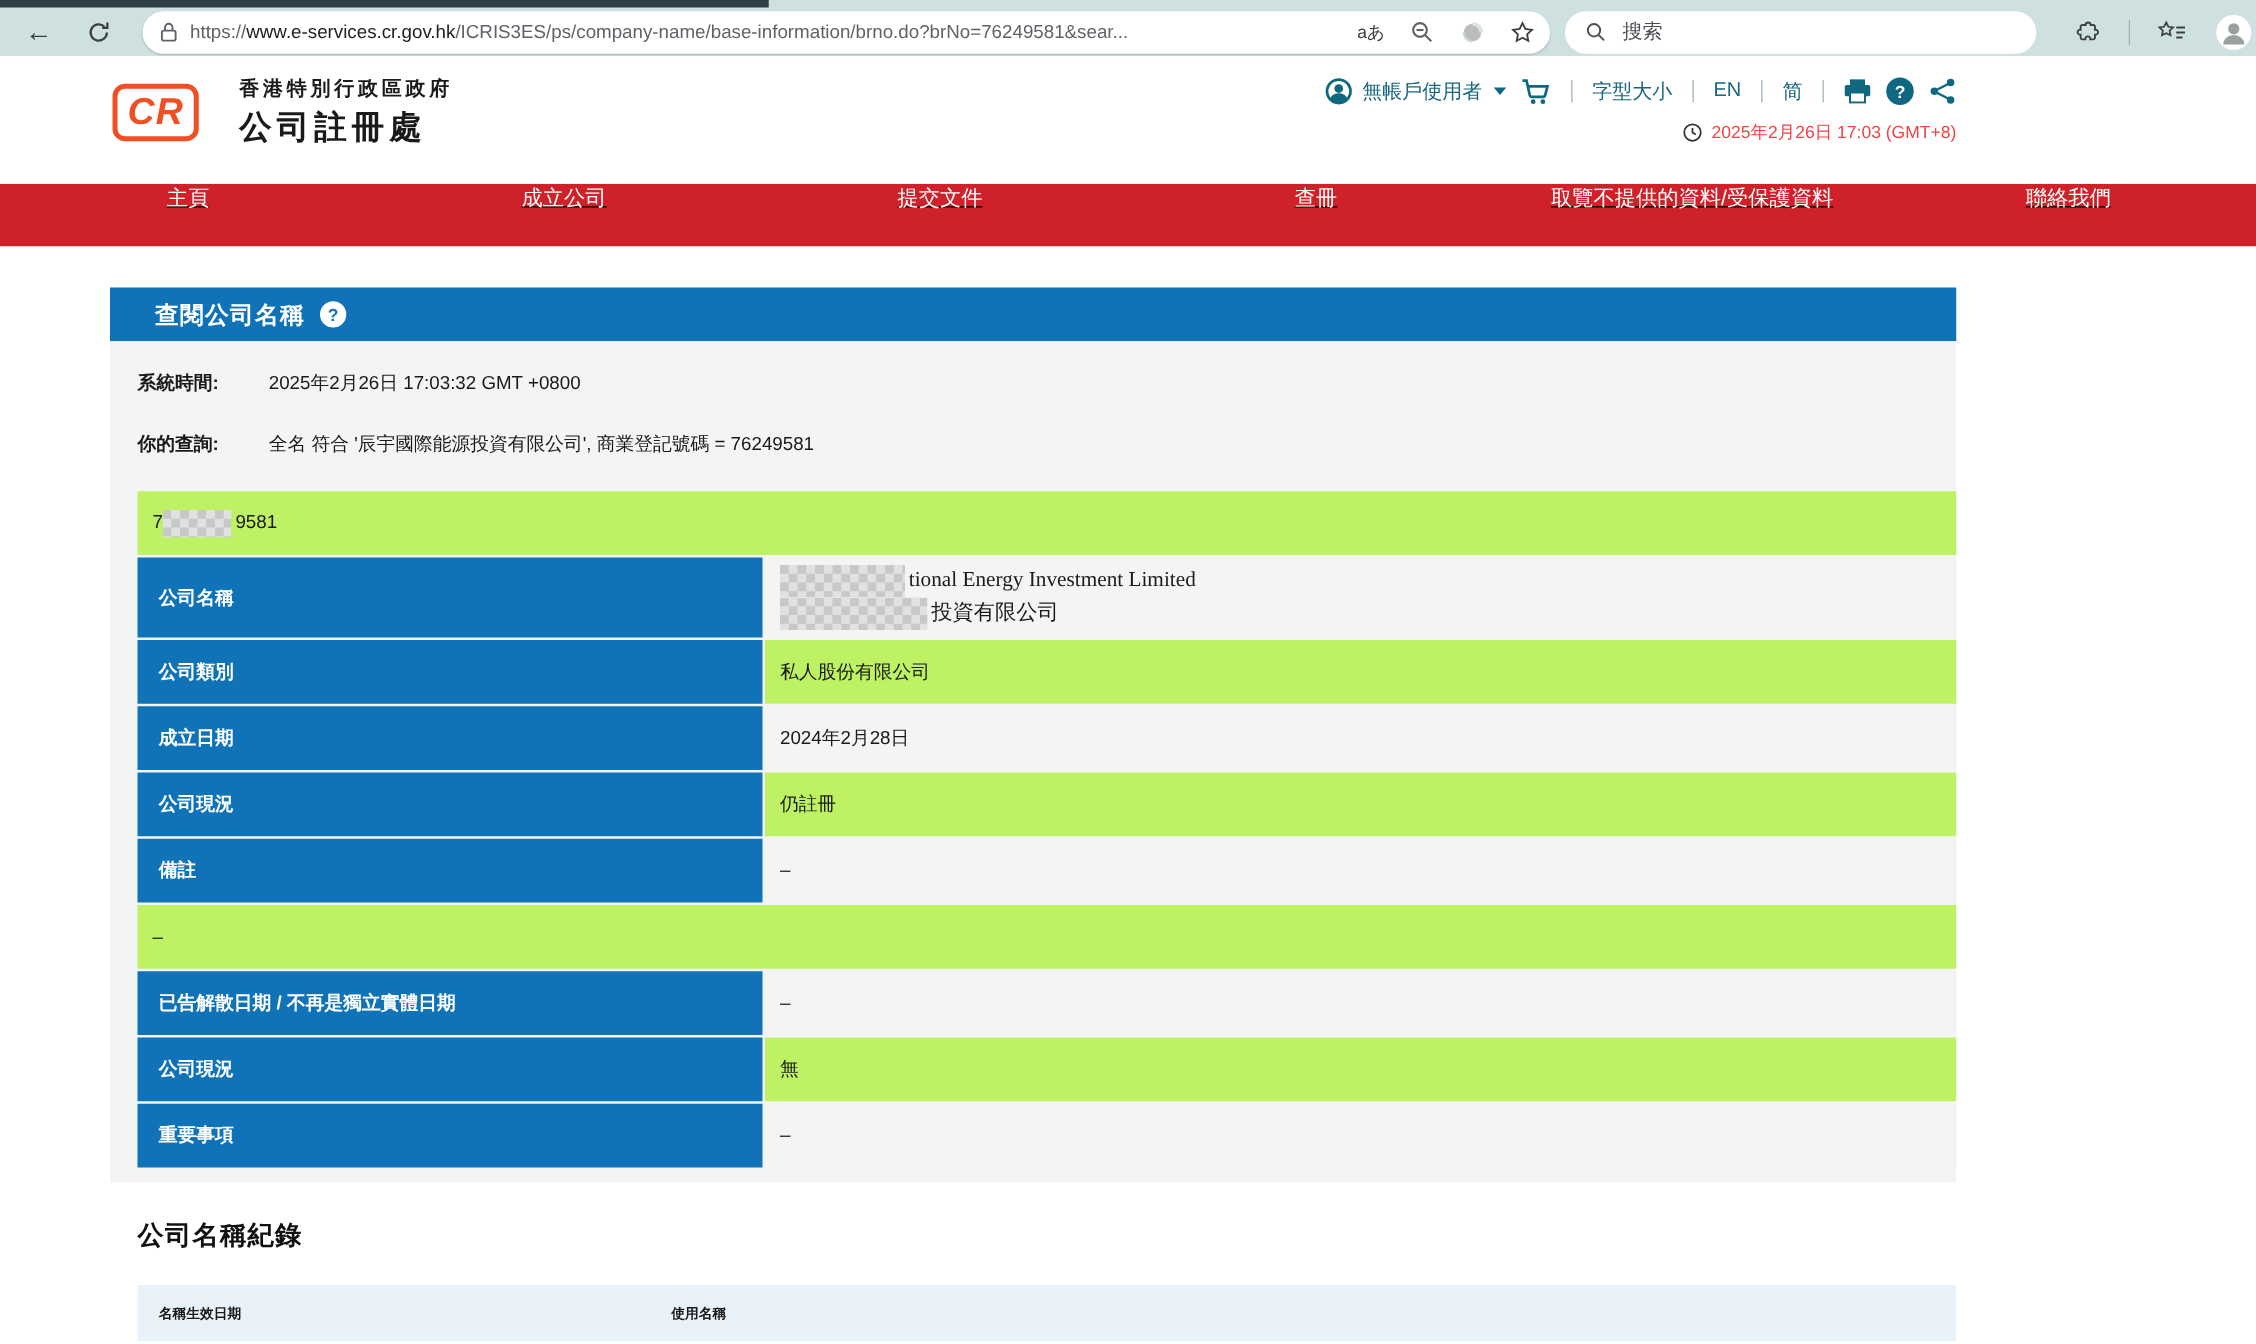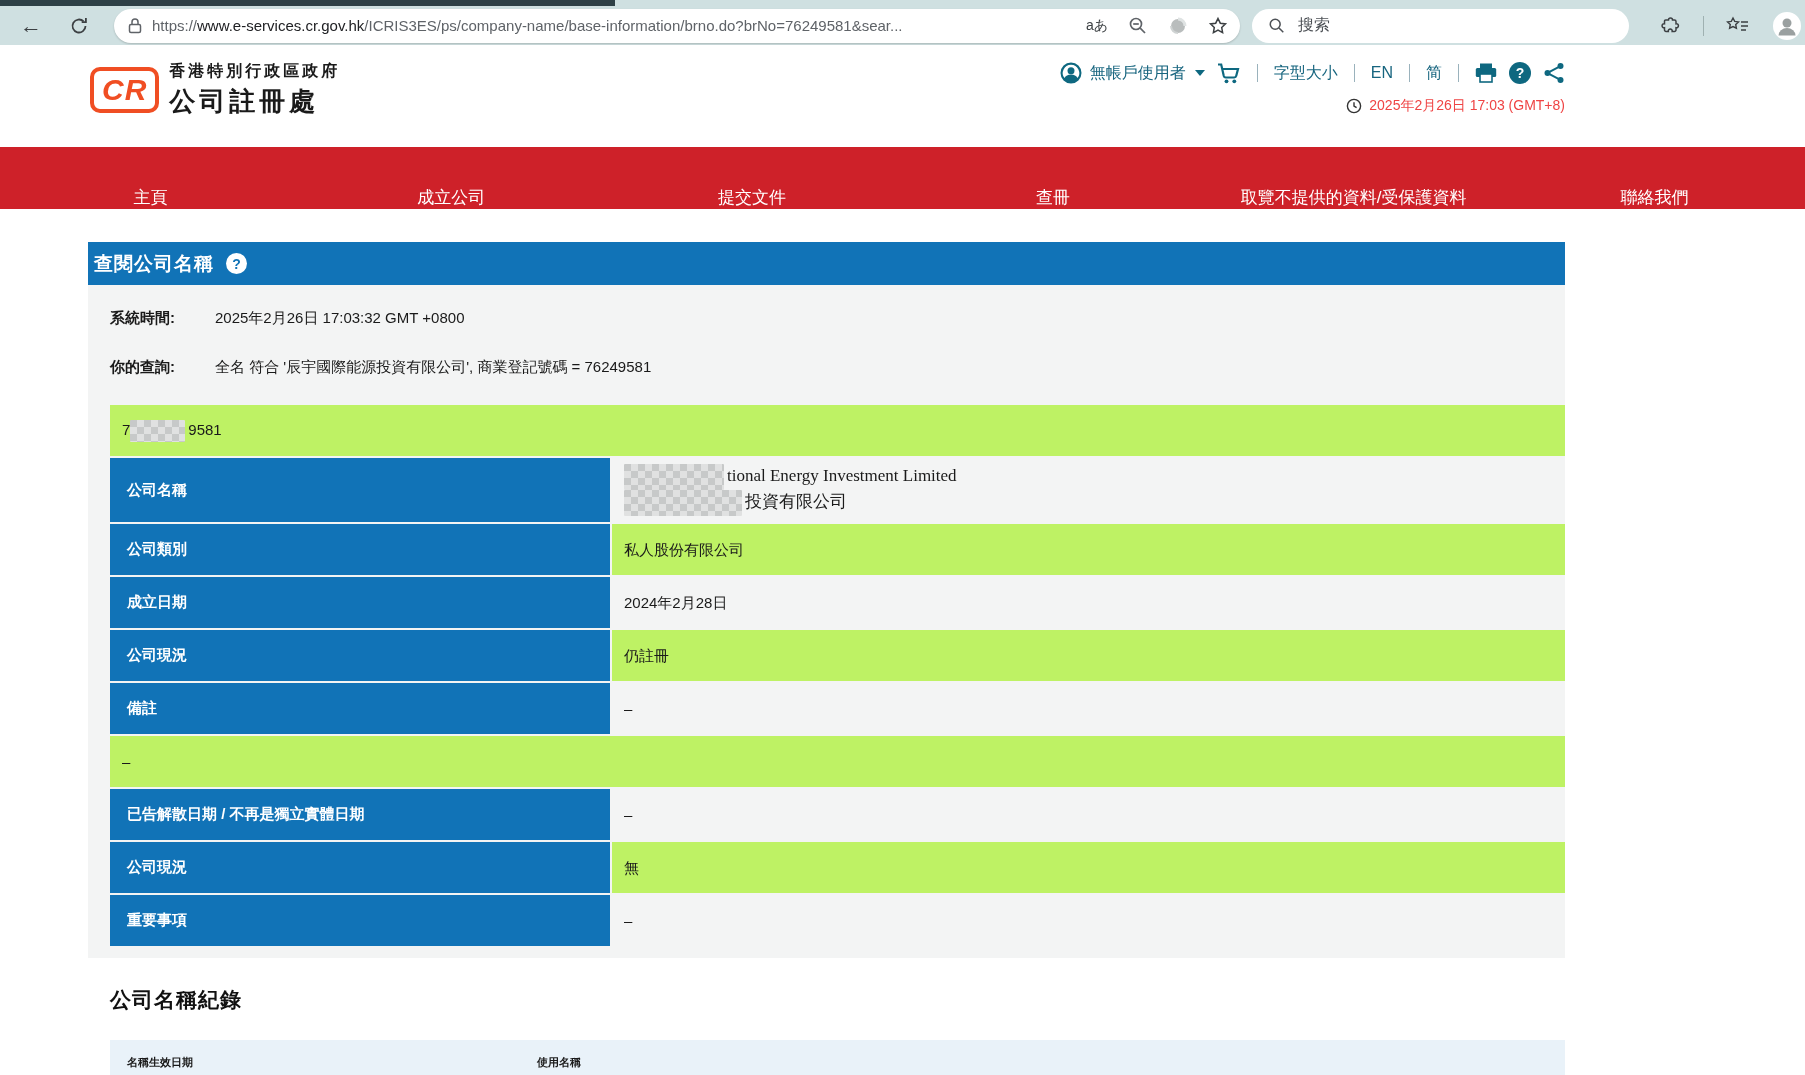--- a/index.html
+++ b/index.html
@@ -27,46 +27,46 @@
   .urlbar-icons{display:flex; align-items:center; gap:20px; margin-left:8px;}
   .translate-glyph{font-size:14px; color:#3c4043;}
   .search-bar{margin-left:12px; width:377px; height:34px; background:#fff; border-radius:17px;
     display:flex; align-items:center; padding:0 16px; gap:12px;}
   .search-placeholder{font-size:16px; color:#4d5156;}
   .chrome-right{display:flex; align-items:center; gap:22px; margin-left:30px;}
   .chrome-divider{width:1px; height:20px; background:#9fb1b1;}
 
   
   .site-header{height:102px; background:#fff; position:relative;}
-  .logo-wrap{position:absolute; left:90px; top:16px; display:flex; align-items:center; gap:10px;}
+  .logo-wrap{position:absolute; left:90px; top:16px; display:flex; align-items:center; gap:32px;}
   .cr-box{border:4px solid var(--orange); border-radius:10px; padding:2px 8px;
     color:var(--orange); font-weight:bold; font-style:italic; font-size:30px; letter-spacing:1px;}
   .org-names .gov{font-size:16px; color:#1a1a1a; letter-spacing:3px; font-weight:bold;}
   .org-names .dept{font-size:26px; color:#1a1a1a; letter-spacing:4px; font-weight:bold; margin-top:2px;}
   .header-right{position:absolute; right:240px; top:16px; text-align:right;}
   .header-links{display:flex; align-items:center; gap:12px; justify-content:flex-end;
     color:var(--teal-text); font-size:16px;}
   .header-links .sep{width:1px; height:18px; background:#9ab2bc; margin:0 4px;}
   .hl-item{display:flex; align-items:center; gap:7px; cursor:pointer; color:var(--teal-text);}
   .caret-down{width:0; height:0; border-left:5px solid transparent; border-right:5px solid transparent;
     border-top:6px solid var(--teal-icon); margin-left:2px;}
   .help-circle{width:22px; height:22px; border-radius:50%; background:var(--teal-icon); color:#fff;
     font-size:14px; font-weight:bold; display:flex; align-items:center; justify-content:center;}
   .header-clock{margin-top:12px; display:flex; align-items:center; gap:7px; justify-content:flex-end;
     font-size:14px; color:#ef4444;}
 
   
-  .main-nav{height:62px; background:var(--red); display:flex; align-items:flex-end;}
+  .main-nav{height:50px; background:var(--red); display:flex; align-items:flex-start;text-decoration:underline;}
   .nav-item{flex:1; display:flex; align-items:center; justify-content:center; color:#fff;
     font-size:17px; text-decoration:none; cursor:pointer;}
 
   
   .content{width:1477px; margin:33px 0 0 88px;}
   .title-bar{height:43px; background:var(--blue); display:flex; align-items:center; gap:12px;
-    padding-left:6px;}
+    padding-left:36px;}
   .title-bar .page-title{color:#fff; font-size:19px; font-weight:bold; letter-spacing:1px;}
   .title-help{width:21px; height:21px; border-radius:50%; background:#fff; color:var(--blue);
     font-weight:bold; font-size:14px; display:flex; align-items:center; justify-content:center; cursor:pointer;}
   .result-panel{background:var(--panel-bg); padding:24px 0 10px 0;}
   .info-line{display:flex; margin-left:22px; font-size:15px; color:#1a1a1a;}
   .info-line .ilabel{font-weight:bold; width:105px; flex:0 0 auto;}
   .info-line + .info-line{margin-top:30px;}
   .detail-table{margin:28px 0 0 22px;}
   .trow{display:flex; margin-bottom:2px;}
   .tlabel{width:500px; flex:0 0 auto; margin-right:2px; background:var(--blue); color:#fff;

